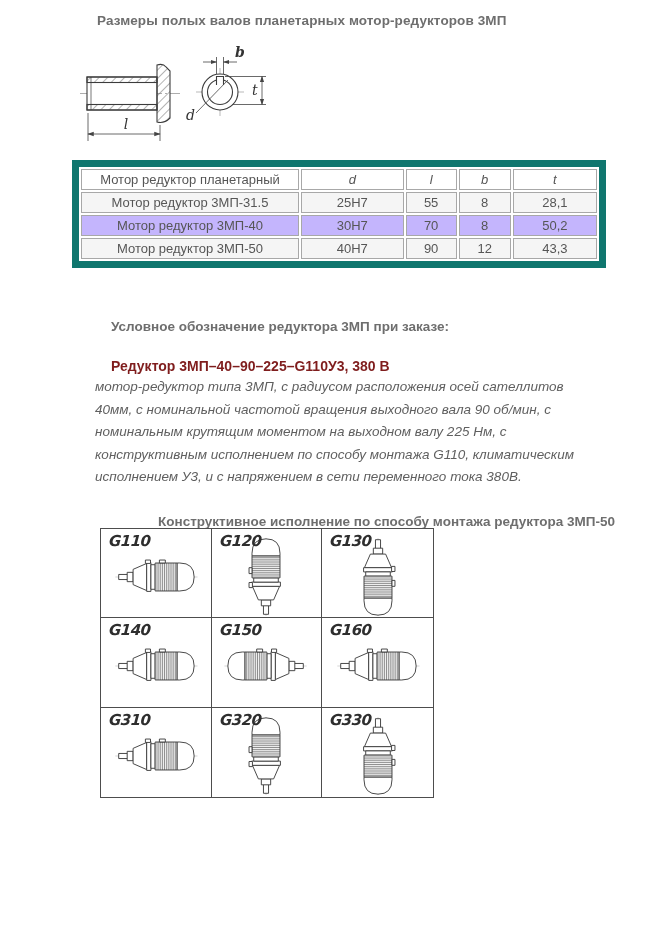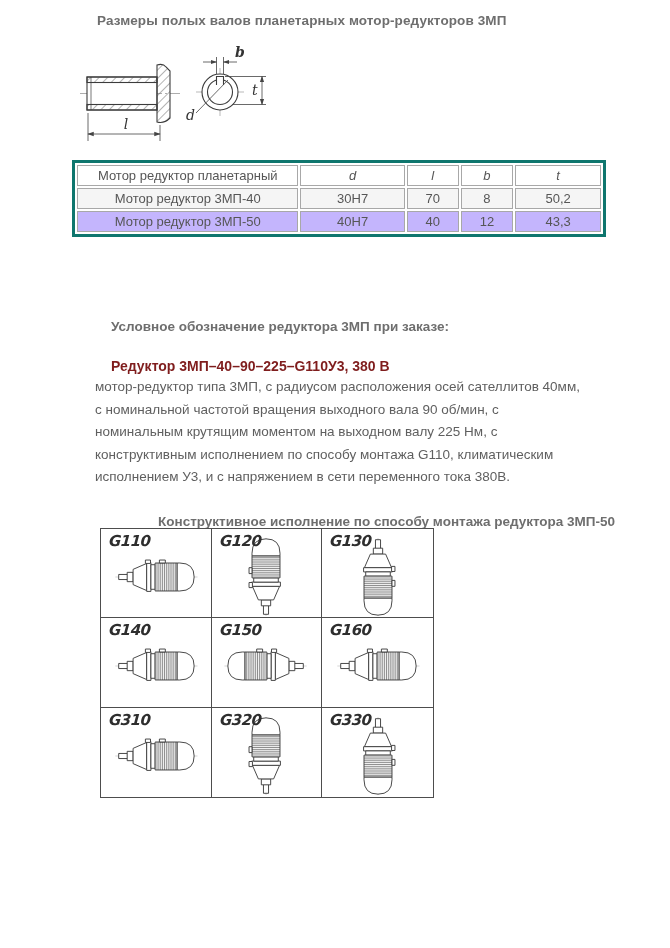--- a/index.html
+++ b/index.html
@@ -12,21 +12,21 @@
   }
   .h-title{
     position:absolute;left:97px;top:13px;margin:0;
     font-size:13.5px;font-weight:bold;color:#6e6e6e;letter-spacing:.1px;
   }
   .shaft-svg{position:absolute;left:80px;top:45px;}
   
   .dim-table{
     position:absolute;left:72px;top:160px;width:534px;
     border-collapse:separate;border-spacing:2px;
-    background:#fff;border:3px solid #0f766e;
+    background:#fff;border:7px solid #0f766e;
     font-size:13px;color:#565656;
   }
   .dim-table th,.dim-table td{
     border:1px solid #a8a8a8;background:#c4b5fd;
     text-align:center;font-weight:normal;
     padding:1px 4px;height:17px;line-height:17px;
   }
   .dim-table th.it, .dim-table td.it{font-style:italic;}
   .dim-table thead th{background:#fff;}
   .dim-table tbody tr:nth-child(odd) td{background:#f5f5f5;}
@@ -37,21 +37,21 @@
   .dim-table .c4{width:85px;}
   .h-sub{
     position:absolute;left:95px;margin:16px;
     font-size:13.5px;font-weight:bold;color:#6e6e6e;
   }
   .h-order{top:303px;}
   .h-desig{top:342px;font-size:14px;color:#7f1d1d;}
   .h-mount{top:498px;padding-left:47px;}
   .desc{
     position:absolute;left:95px;top:376px;width:492px;margin:0;
-    font-size:13.5px;line-height:22.6px;color:#5f5f5f;
+    font-size:13.5px;line-height:22.6px;color:#5f5f5f;font-style:italic;
   }
   
   .mount-grid{
     position:absolute;left:100px;top:528px;width:334px;height:270px;
     display:grid;grid-template-columns:repeat(3,1fr);grid-template-rows:repeat(3,1fr);
     border:1.5px solid #4d4d4d;box-sizing:border-box;
   }
   .gcell{
     position:relative;border-right:1px solid #4d4d4d;border-bottom:1px solid #4d4d4d;
     display:flex;align-items:center;justify-content:center;box-sizing:border-box;
@@ -134,30 +134,37 @@
         <tr id="t-head">
           <th class="c0">Мотор редуктор планетарный</th>
           <th class="c1 it">d</th>
           <th class="c2 it">l</th>
           <th class="c3 it">b</th>
           <th class="c4 it">t</th>
         </tr>
       </thead>
     <tbody id="t-body">
         <tr>
+          <td class="c0">Мотор редуктор 3МП-31.5</td>
+          <td class="c1">25H7</td>
+          <td class="c2">55</td>
+          <td class="c3">8</td>
+          <td class="c4">28,1</td>
+        </tr>
+        <tr>
           <td class="c0">Мотор редуктор 3МП-40</td>
           <td class="c1">30H7</td>
           <td class="c2">70</td>
           <td class="c3">8</td>
           <td class="c4">50,2</td>
         </tr>
         <tr>
           <td class="c0">Мотор редуктор 3МП-50</td>
           <td class="c1">40H7</td>
-          <td class="c2">40</td>
+          <td class="c2">90</td>
           <td class="c3">12</td>
           <td class="c4">43,3</td>
         </tr>
       </tbody>
   </table>
 
   <h2 class="h-sub h-order">Условное обозначение редуктора 3МП при заказе:</h2>
   <p class="h-sub h-desig">Редуктор 3МП–40–90–225–G110У3, 380 В</p>
   <p class="desc">мотор-редуктор типа 3МП, с радиусом расположения осей сателлитов 40мм, с номинальной частотой вращения выходного вала 90 об/мин, с номинальным крутящим моментом на выходном валу 225 Нм, с конструктивным исполнением по способу монтажа G110, климатическим исполнением У3, и с напряжением в сети переменного тока 380В.</p>
 

